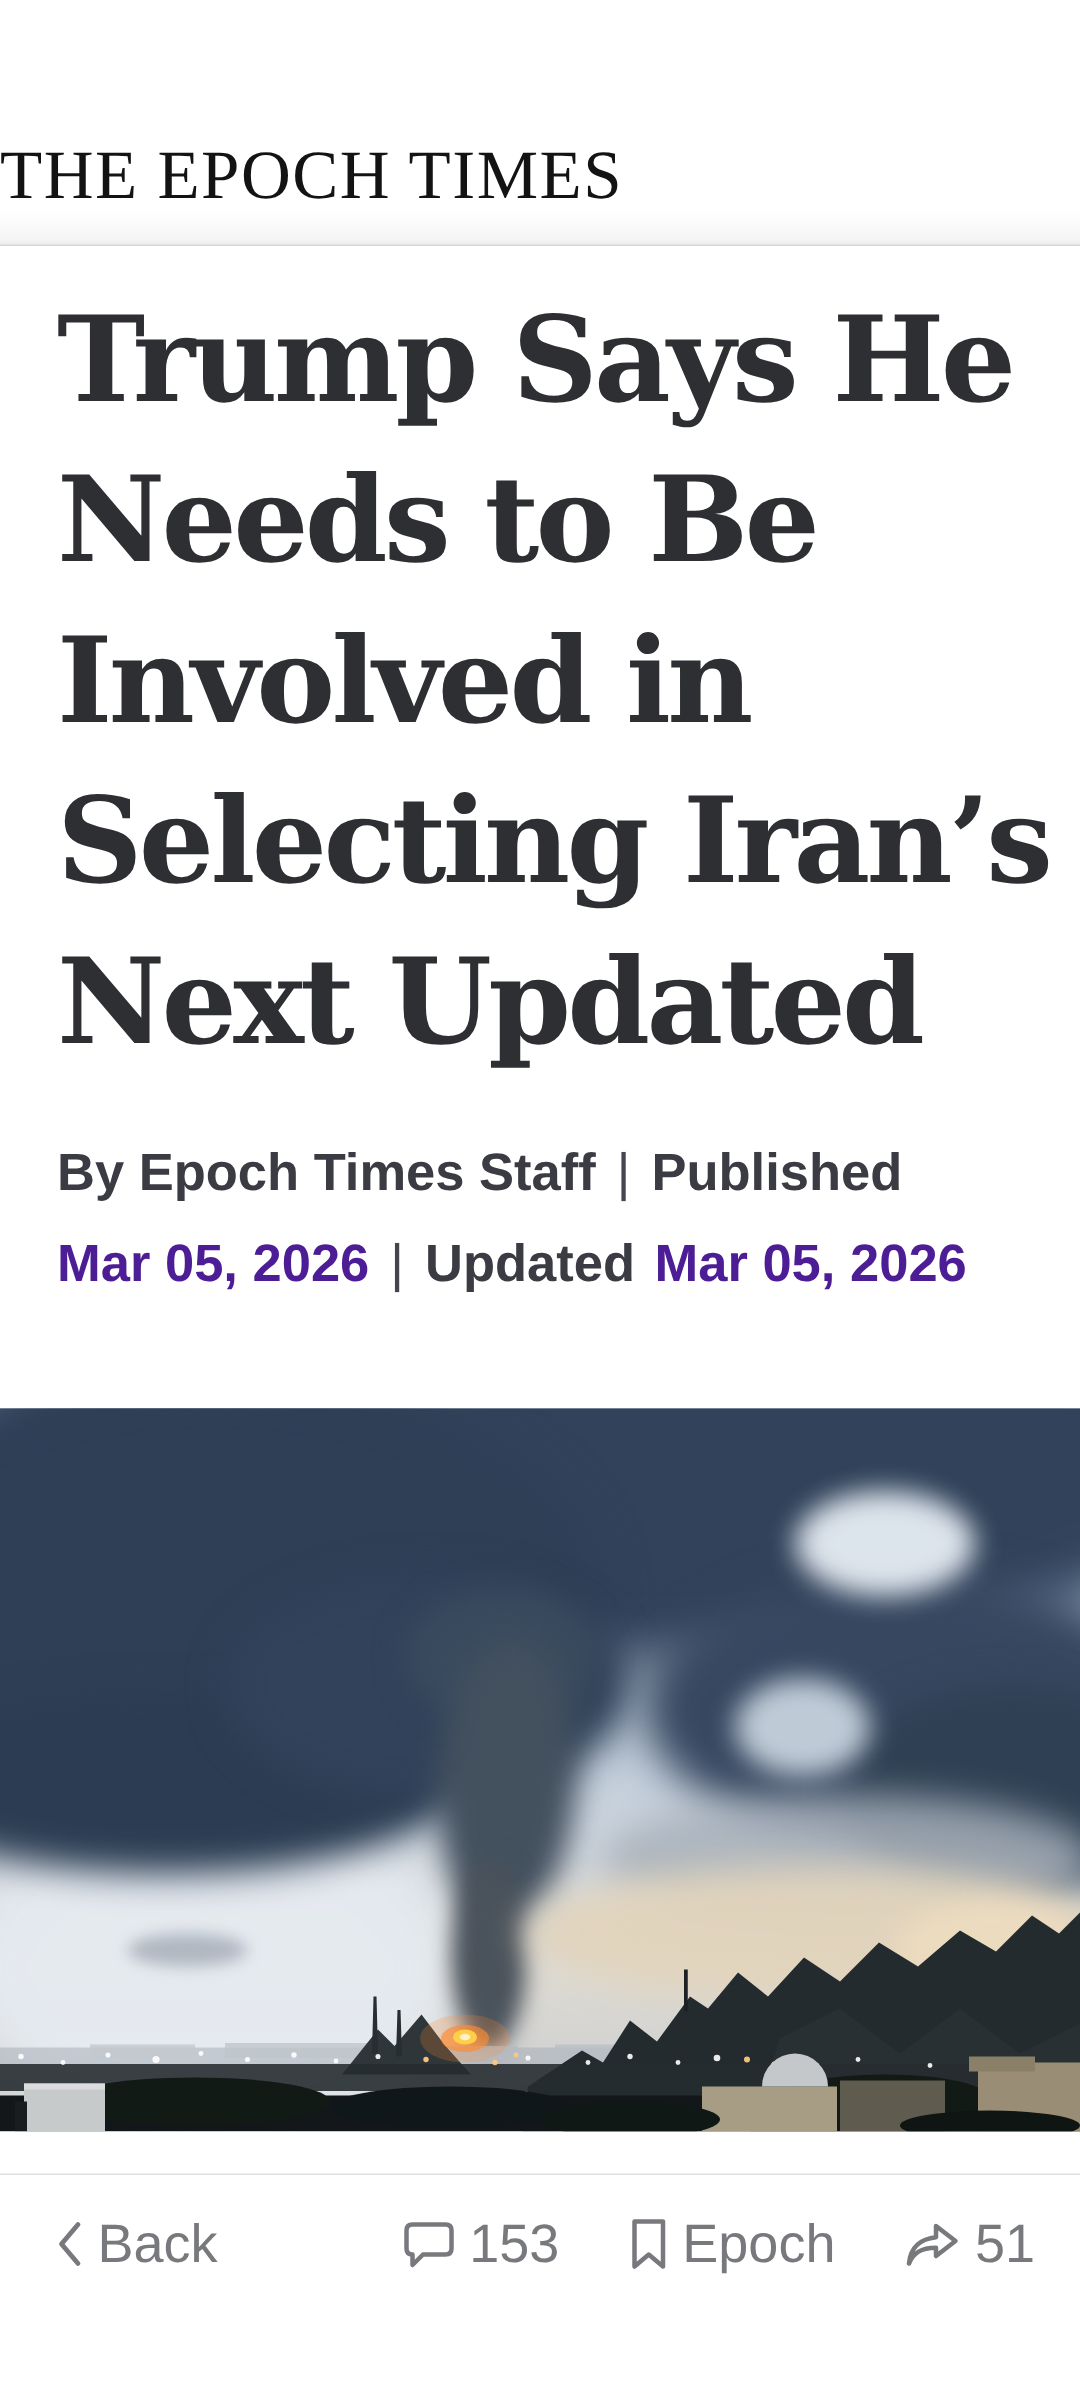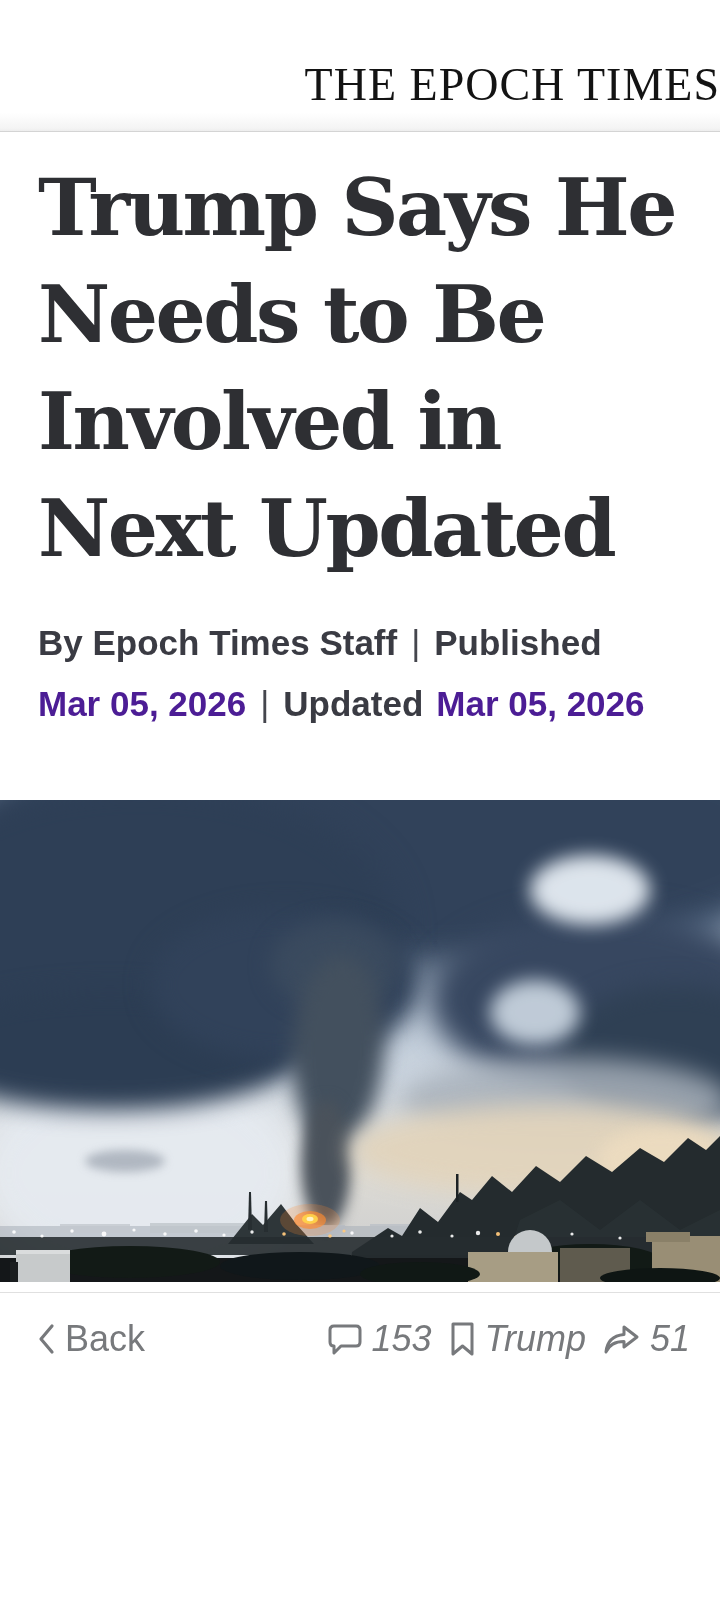--- a/index.html
+++ b/index.html
@@ -5,22 +5,22 @@
   * { margin:0; padding:0; box-sizing:border-box; }
   html,body { background:#ffffff; }
   body {
     width:720px; height:1600px;
     font-family:"Liberation Sans", sans-serif;
     position:relative; overflow:hidden;
   }
 
   
   .masthead {
-    height:132px;
-    display:flex; align-items:flex-end; justify-content:flex-end;
+    height:164px;
+    display:flex; align-items:flex-end; justify-content:flex-start;
     padding-bottom:20px;
     background:linear-gradient(180deg,#ffffff 86%,#f4f4f4 98%,#ededed 100%);
     border-bottom:1px solid #d4d4d4;
   }
   .masthead-title {
     font-family:"Liberation Serif", serif;
     font-size:46px; font-weight:500; letter-spacing:1px;
     color:#131313; white-space:nowrap;
   }
 
@@ -48,42 +48,43 @@
   .photo {
     position:relative; margin-top:66px;
     width:720px; height:482px; overflow:hidden;
     background:linear-gradient(180deg,#7e93ad 0%,#a9bacd 30%,#ccd5df 58%,#dcdad4 78%,#c9cbce 100%);
   }
   .cloud { position:absolute; border-radius:50%; }
   .photo svg { position:absolute; left:0; top:0; display:block; }
 
   
   .bottom-bar {
-    margin-top:10px;
+    margin-top:28px;
     border-top:1px solid #e0e0e0;
     padding:26px 30px 0 38px;
     display:flex; align-items:flex-end;
     color:#77797c; font-size:36px; line-height:40px;
   }
   .bar-item { display:flex; align-items:center; gap:9px; }
   .bar-item svg { display:block; }
   .bar-spacer { flex:1; }
-  .bar-right { display:flex; align-items:center; gap:17px;font-style:italic; }
+  .bar-right { display:flex; align-items:center; gap:46px; }
 </style>
 </head>
 <body>
 
 <header class="masthead">
   <div class="masthead-title">THE EPOCH TIMES</div>
 </header>
 
 <h1 class="headline">
   <div class="headline-line">Trump Says He</div>
   <div class="headline-line">Needs to Be</div>
   <div class="headline-line">Involved in</div>
+  <div class="headline-line">Selecting Iran’s</div>
   <div class="headline-line">Next Updated</div>
 </h1>
 
 <div class="byline">
   <div>
     <span>By Epoch Times Staff</span><span class="sep">|</span><span>Published</span>
   </div>
   <div>
     <span class="gray">Mar 05, 2026</span><span class="sep">|</span><span>Updated</span><span class="gray gap-l">Mar 05, 2026</span>
   </div>
@@ -205,21 +206,21 @@
       <svg width="36" height="33" viewBox="0 0 36 33">
         <path d="M7,3 H29 Q33,3 33,7 V19 Q33,23 29,23 H14 L7,30 V23 Q3,23 3,19 V7 Q3,3 7,3 Z" fill="none" stroke="#77797c" stroke-width="3" stroke-linejoin="round"></path>
       </svg>
       <span>153</span>
     </div>
 
     <div class="bar-item">
       <svg width="27" height="36" viewBox="0 0 27 36">
         <path d="M4,3 H23 V33 L13.5,25 L4,33 Z" fill="none" stroke="#77797c" stroke-width="3" stroke-linejoin="round"></path>
       </svg>
-      <span>Trump</span>
+      <span>Epoch</span>
     </div>
 
     <div class="bar-item">
       <svg width="38" height="32" viewBox="0 0 38 32">
         <path d="M21,4 L34,14 L21,24 V18.5 C11,18.5 6,22 3,29 C4,18 11,12.5 21,11.5 Z" fill="none" stroke="#77797c" stroke-width="3" stroke-linejoin="round"></path>
       </svg>
       <span>51</span>
     </div>
   </div>
 </div>

